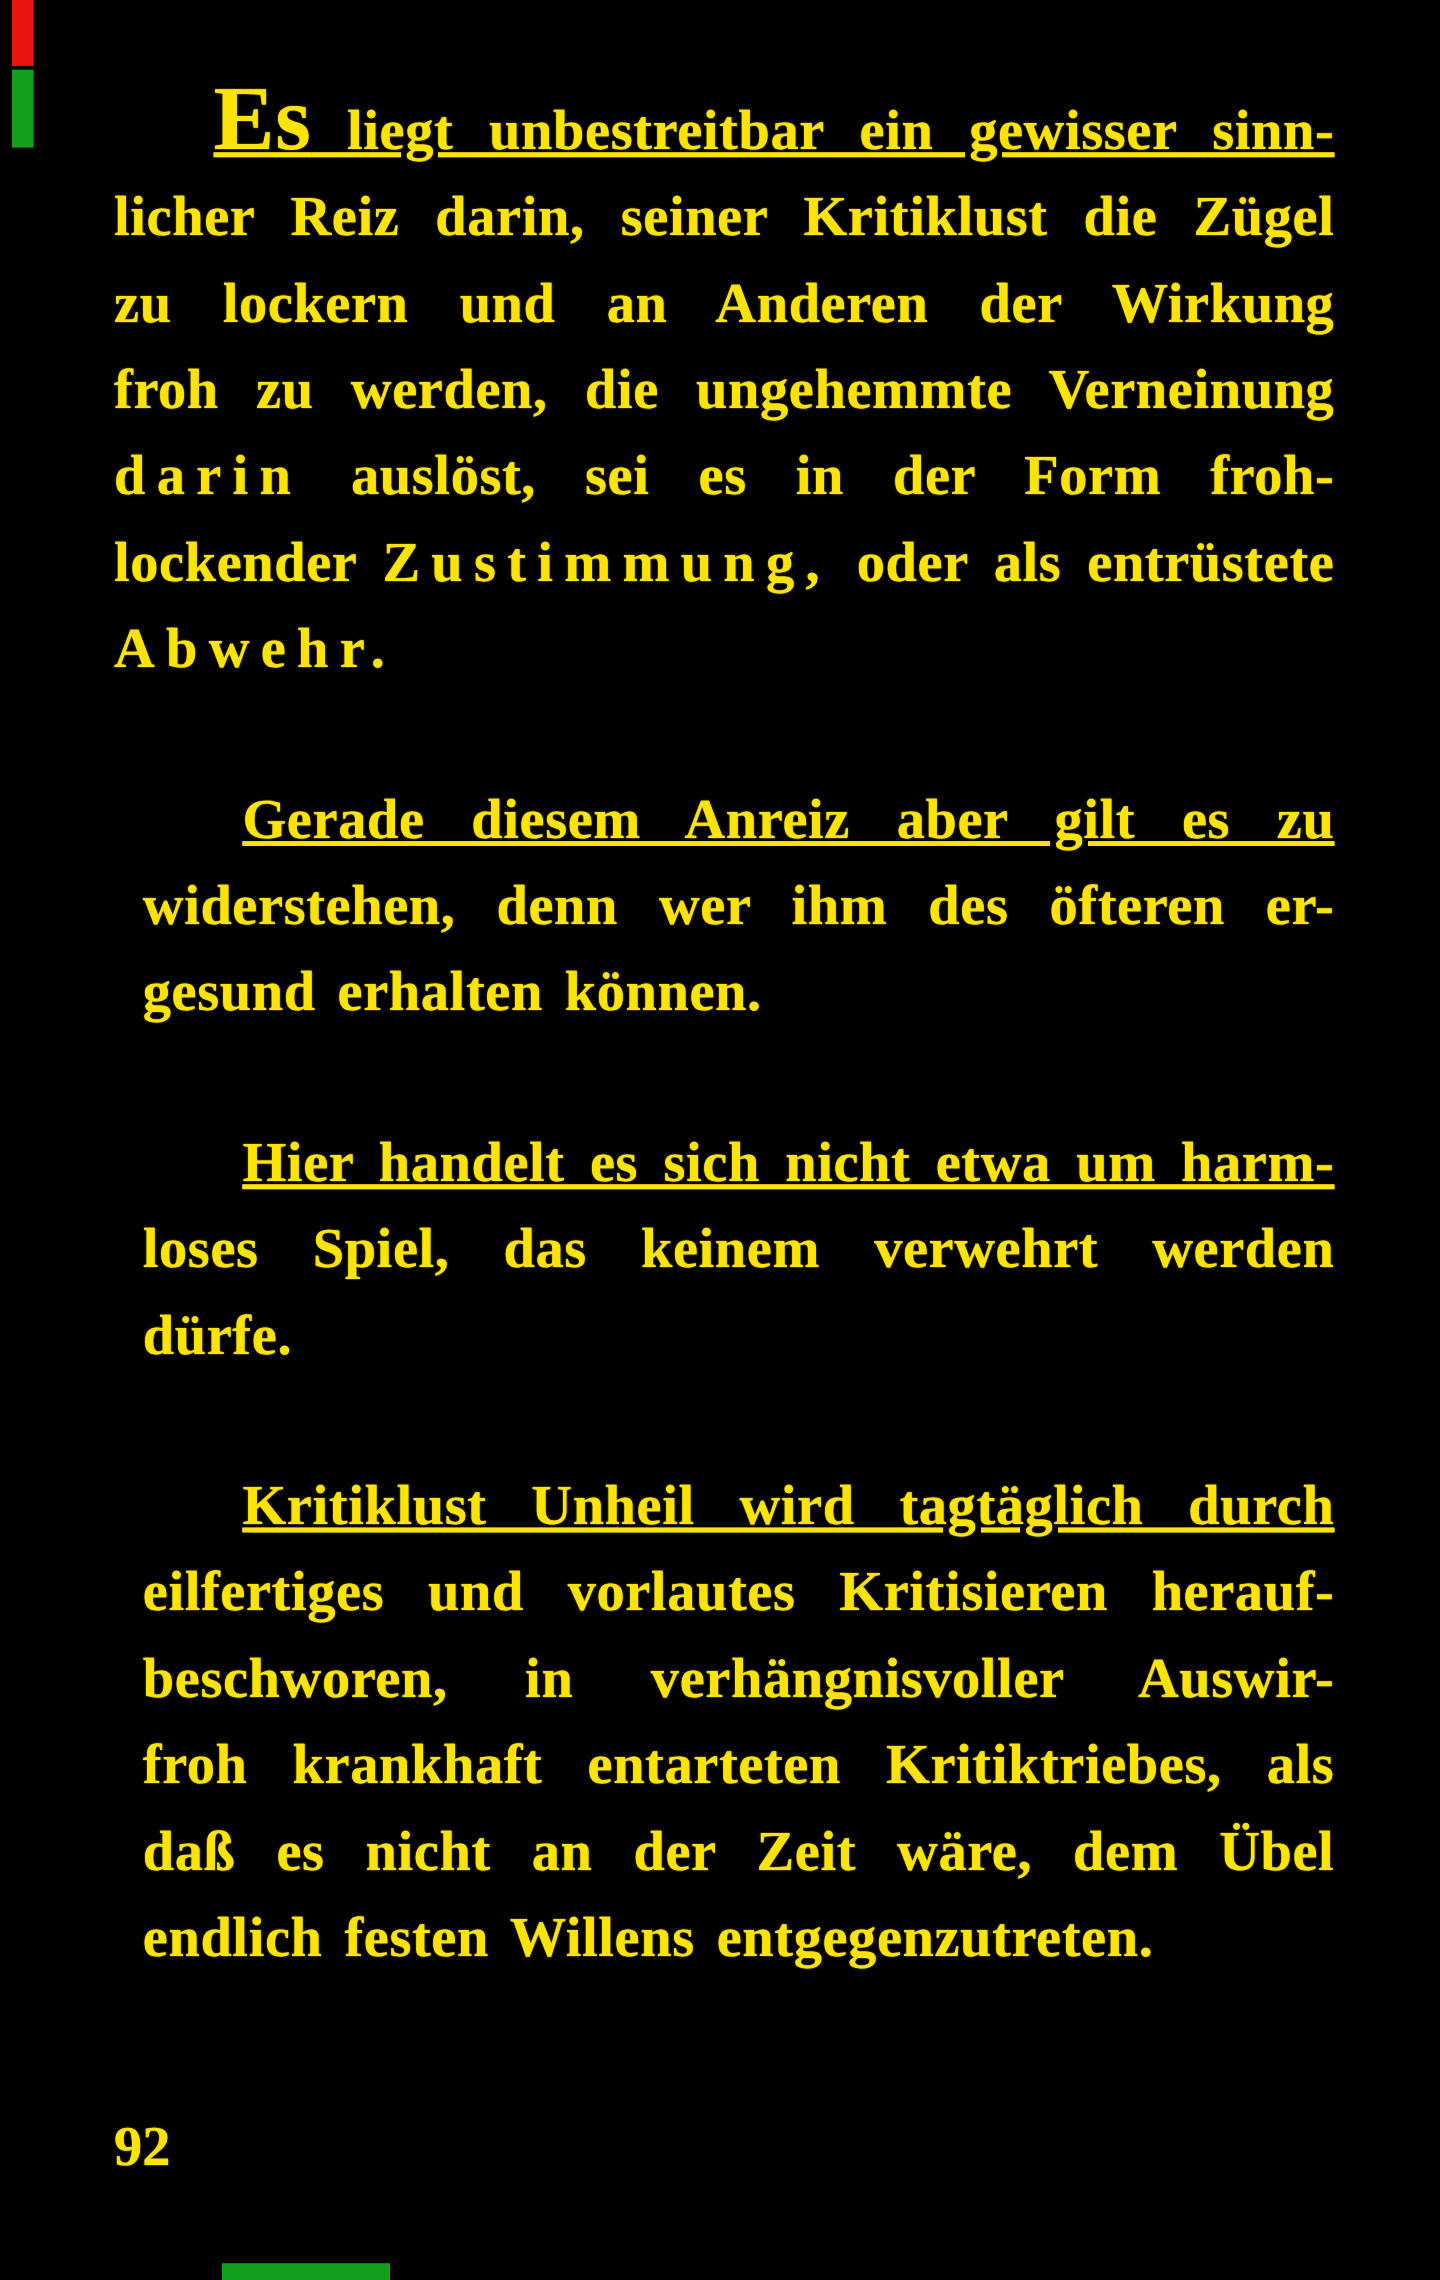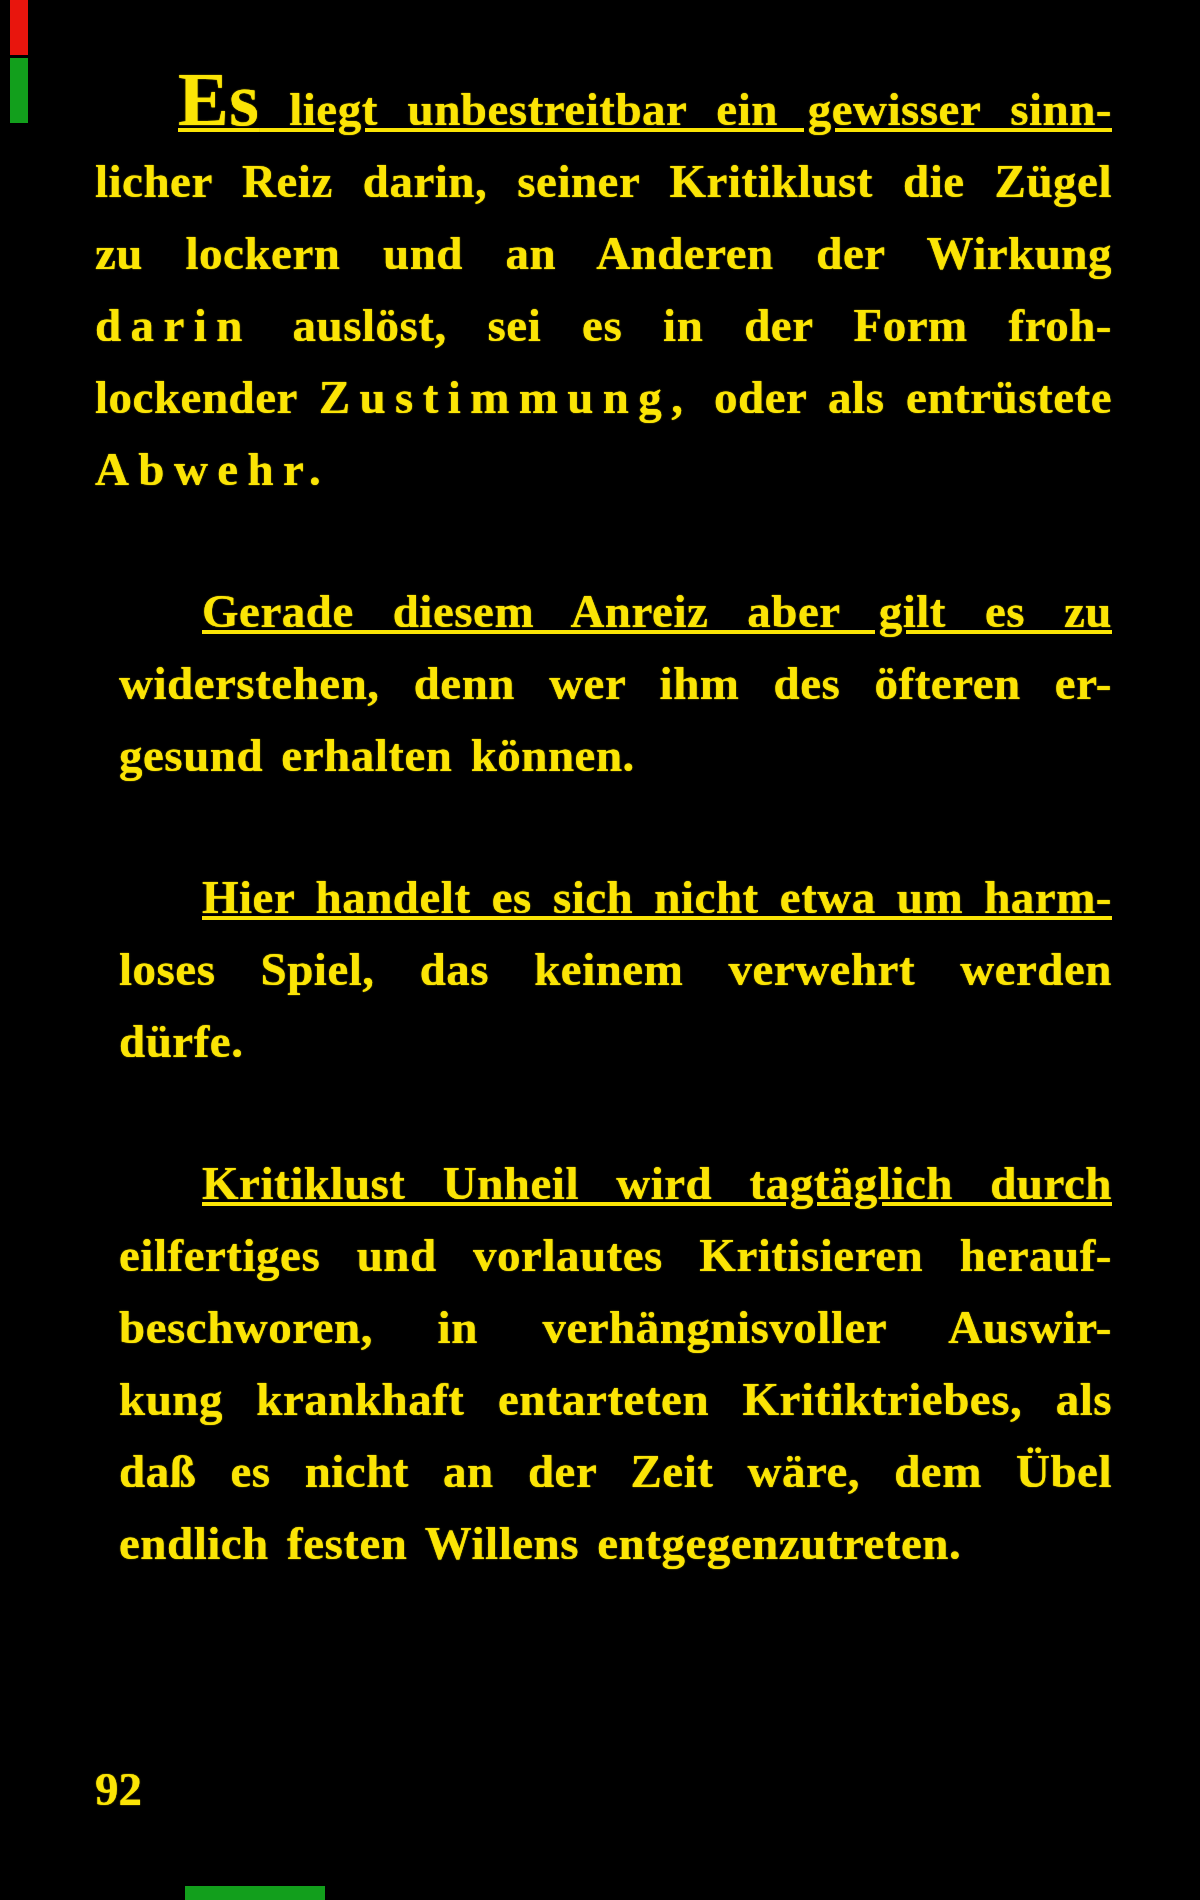--- a/index.html
+++ b/index.html
@@ -74,39 +74,40 @@
 
   <div class="scan-mark mark-red-top" style="background: rgb(232, 21, 13);"></div>
 
   <div class="scan-mark mark-green-top" style="background: rgb(18, 159, 28);"></div>
 
   <section class="text-block" id="text-block" style="color: rgb(251, 228, 5);">
       <div class="para">
         <div class="line first"><span class="seg-lead">Es</span><span class="seg-normal"> liegt unbestreitbar ein gewisser sinn-</span></div>
         <div class="line"><span class="seg-normal">licher Reiz darin, seiner Kritiklust die Zügel</span></div>
         <div class="line"><span class="seg-normal">zu lockern und an Anderen der Wirkung</span></div>
+        <div class="line"><span class="seg-normal">froh zu werden, die ungehemmte Verneinung</span></div>
         <div class="line"><span class="seg-spaced">darin</span><span class="seg-normal"> auslöst, sei es in der Form froh-</span></div>
         <div class="line"><span class="seg-normal">lockender </span><span class="seg-spaced">Zustimmung,</span><span class="seg-normal"> oder als entrüstete</span></div>
         <div class="line last"><span class="seg-spaced">Abwehr.</span></div>
       </div>
       <div class="para">
         <div class="line first"><span class="seg-normal">Gerade diesem Anreiz aber gilt es zu</span></div>
         <div class="line"><span class="seg-normal">widerstehen, denn wer ihm des öfteren er-</span></div>
         <div class="line last"><span class="seg-normal">gesund erhalten können.</span></div>
       </div>
       <div class="para">
         <div class="line first"><span class="seg-normal">Hier handelt es sich nicht etwa um harm-</span></div>
         <div class="line"><span class="seg-normal">loses Spiel, das keinem verwehrt werden</span></div>
         <div class="line last"><span class="seg-normal">dürfe.</span></div>
       </div>
       <div class="para">
         <div class="line first"><span class="seg-normal">Kritiklust Unheil wird tagtäglich durch</span></div>
         <div class="line"><span class="seg-normal">eilfertiges und vorlautes Kritisieren herauf-</span></div>
         <div class="line"><span class="seg-normal">beschworen, in verhängnisvoller Auswir-</span></div>
-        <div class="line"><span class="seg-normal">kung krankhaft entarteten Kritiktriebes, als</span></div>
+        <div class="line"><span class="seg-normal">froh krankhaft entarteten Kritiktriebes, als</span></div>
         <div class="line"><span class="seg-normal">daß es nicht an der Zeit wäre, dem Übel</span></div>
         <div class="line last"><span class="seg-normal">endlich festen Willens entgegenzutreten.</span></div>
       </div>
     </section>
 
   <div class="page-number">92</div>
 
   <div class="scan-mark mark-green-bottom" style="background: rgb(18, 159, 28);"></div>
 
 </div>

